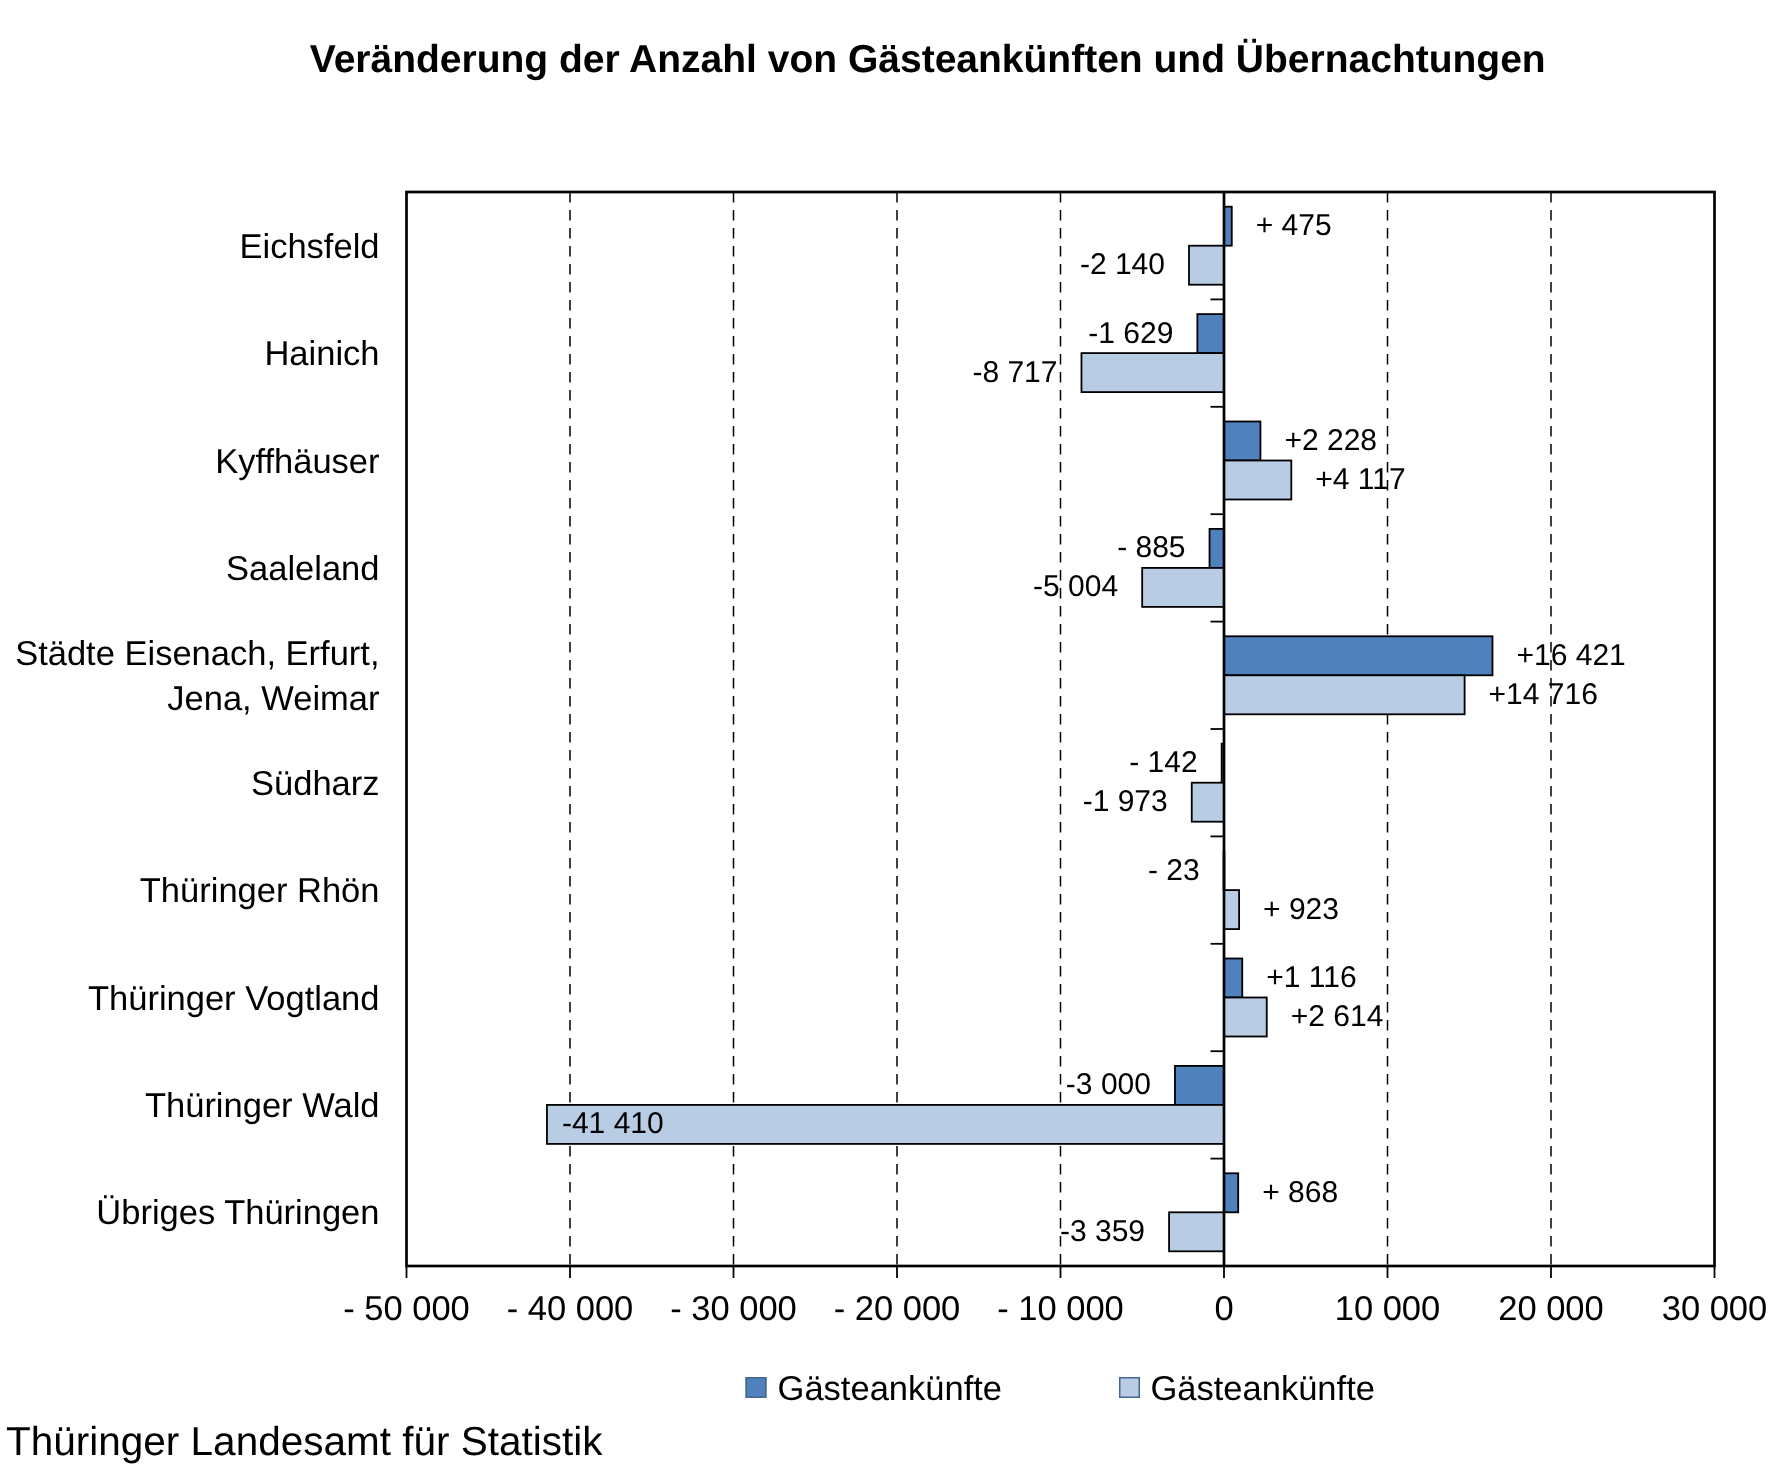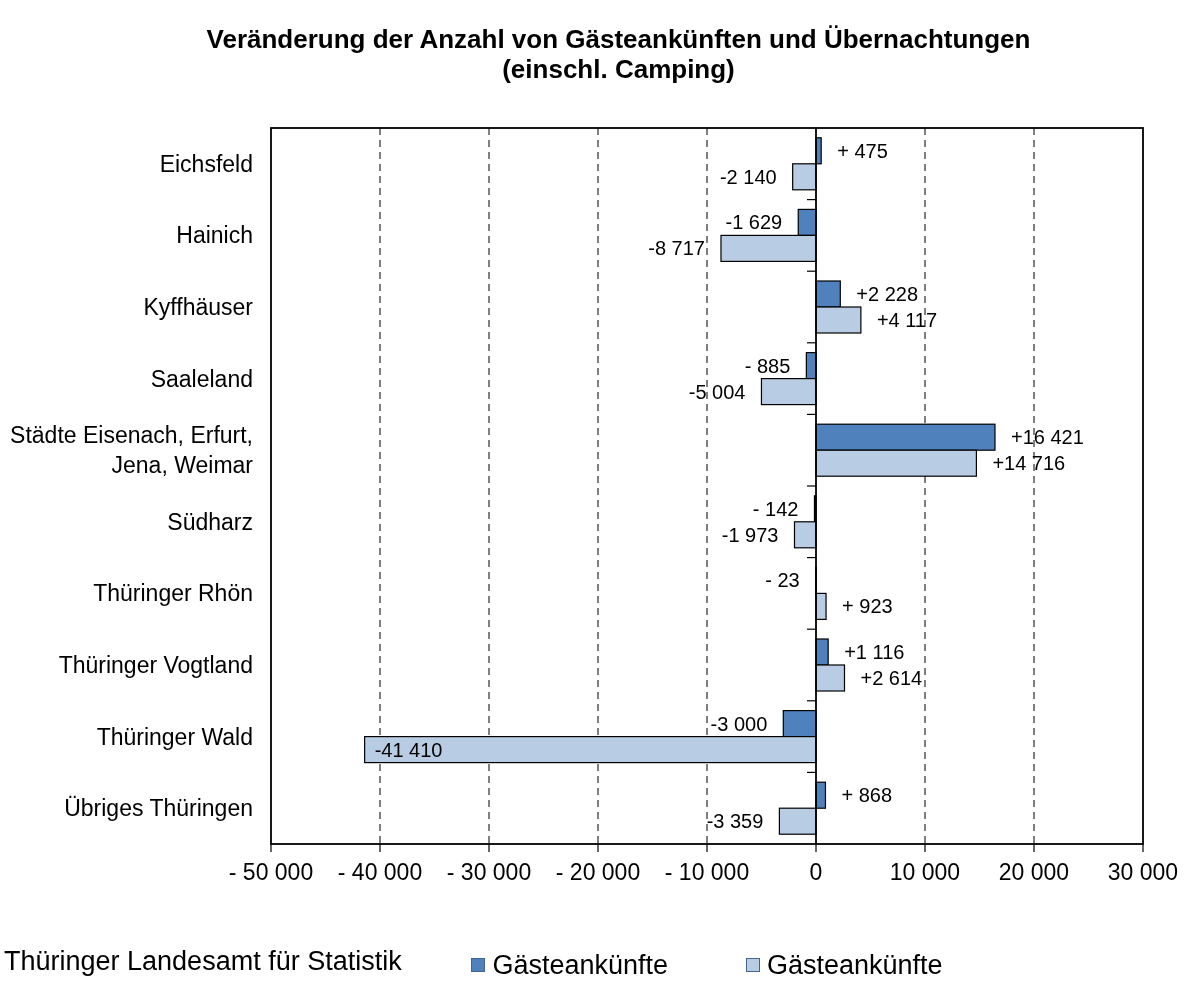--- a/index.html
+++ b/index.html
@@ -9,33 +9,31 @@
   }
   .chart-title{
     position:absolute;top:24px;left:0;width:1193px;box-sizing:border-box;
     padding-left:44px;text-align:center;font-weight:bold;font-size:26px;line-height:30px;
   }
   svg{position:absolute;left:0;top:0;}
   svg text{font-family:"Liberation Sans",sans-serif;fill:#000;}
   .legend{
     position:absolute;left:271px;top:908px;width:872px;height:34px;
     display:flex;justify-content:center;align-items:center;gap:78px;
-    font-size:27px;
-    margin-top:40px;
+    font-size:23px;
   }
   .legend-item{display:flex;align-items:center;gap:7px;}
   .swatch{width:14px;height:14px;display:inline-block;border:1px solid #44658c;box-sizing:border-box;}
   .source{position:absolute;left:4px;top:946px;font-size:27px;}
 </style>
 </head>
 <body>
 
 <div class="chart-title">
   <div>Veränderung der Anzahl von Gästeankünften und Übernachtungen</div>
-  <div>(einschl. Camping)</div>
 </div>
 
 <svg id="plot" width="1193" height="983" viewBox="0 0 1193 983">
     <line x1="380" x2="380" y1="128" y2="844" stroke="#000" stroke-width="1" stroke-dasharray="7 5"></line>
     <line x1="489" x2="489" y1="128" y2="844" stroke="#000" stroke-width="1" stroke-dasharray="7 5"></line>
     <line x1="598" x2="598" y1="128" y2="844" stroke="#000" stroke-width="1" stroke-dasharray="7 5"></line>
     <line x1="707" x2="707" y1="128" y2="844" stroke="#000" stroke-width="1" stroke-dasharray="7 5"></line>
     <line x1="925" x2="925" y1="128" y2="844" stroke="#000" stroke-width="1" stroke-dasharray="7 5"></line>
     <line x1="1034" x2="1034" y1="128" y2="844" stroke="#000" stroke-width="1" stroke-dasharray="7 5"></line>
     <rect x="816" y="137.8" width="5.177500000000009" height="26" fill="#4F81BD" stroke="#000" stroke-width="1.2"></rect>

